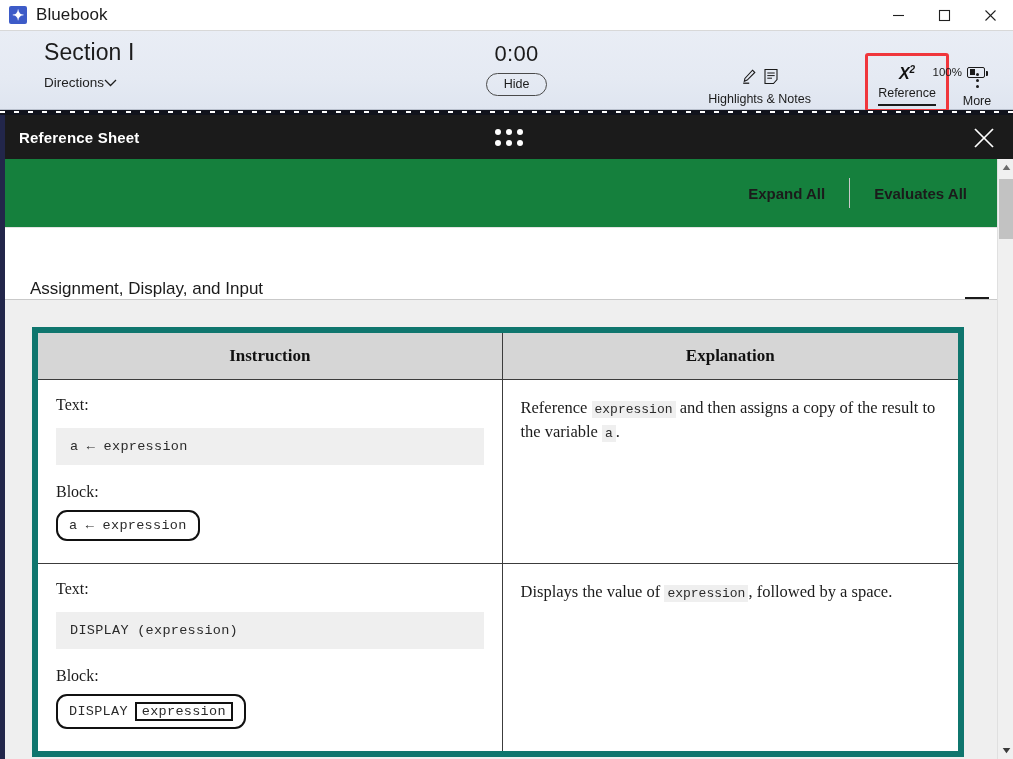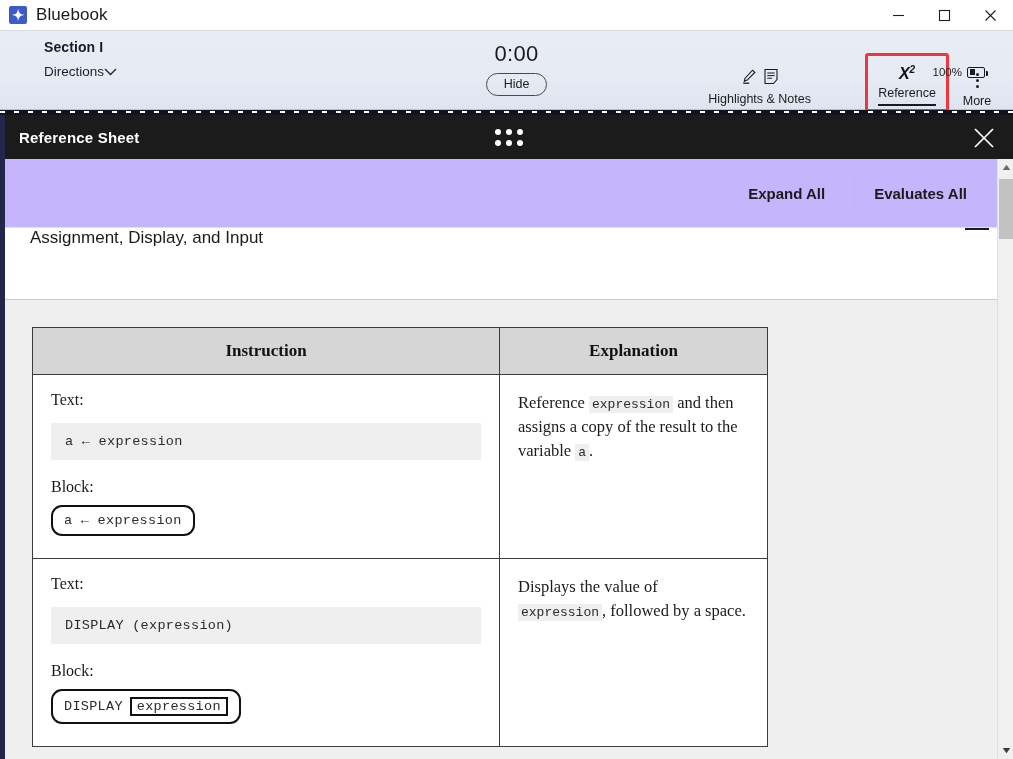--- a/index.html
+++ b/index.html
@@ -32,21 +32,21 @@
   }
   .win-btn svg { display:block; }
 
   
   .examtop {
     position:absolute; left:0; top:31px; width:1013px; height:79px;
     background:linear-gradient(180deg,#e9edf5 0%, #e5eaf3 60%, #dfe5f0 100%);
     border-bottom:1px solid #b9c0cd;
   }
   .sec-wrap { position:absolute; left:44px; top:8px; }
-  .sec-title { font-size:14px; color:#1c1c1c; font-weight:700; letter-spacing:.1px; }
+  .sec-title { font-size:23px; color:#1c1c1c; font-weight:400; letter-spacing:.1px; }
   .directions {
     margin-top:9px; font-size:13.5px; color:#1f1f1f;
     display:flex; align-items:center; gap:0;
   }
   .chev { display:inline-block; }
 
   .timer-wrap { position:absolute; left:0; right:0; top:10px; text-align:center;padding-left:20px; }
   .timer { font-size:22px; color:#1b1b1b; letter-spacing:.3px; }
   .hide-btn {
     display:inline-block; margin-top:6px;
@@ -103,42 +103,42 @@
     position:absolute; left:0; right:0; top:0; bottom:0;
     display:flex; align-items:center; justify-content:center; pointer-events:none;
   }
   .drag-grid { display:grid; grid-template-columns:repeat(3,6px); grid-template-rows:repeat(2,6px); gap:5px; }
   .drag-grid i { width:6px; height:6px; border-radius:50%; background:#ffffff; display:block; }
   .ref-close { position:absolute; right:16px; top:10px; width:26px; height:26px; color:#fff; }
 
   .ref-body { position:relative; height:600px; background:#ffffff; }
 
   .ea-bar {
-    height:69px; background:#c4b5fd; border-bottom:1px solid #e3e3e3;
+    height:69px; background:#15803d; border-bottom:1px solid #e3e3e3;
     display:flex; align-items:center; justify-content:flex-end; padding-right:22px;
   }
   .ea-btn { font-size:15px; font-weight:700; color:#1b1b1b; padding:0 24px; }
   .ea-sep { width:1px; height:30px; background:#c9c9c9; }
 
   .accordion-head {
     height:72px; background:#ffffff; border-bottom:1px solid #c9c9c9;
-    display:flex; align-items:flex-start; justify-content:space-between;
+    display:flex; align-items:flex-end; justify-content:space-between;
     padding:0 24px 0 25px;
   }
   .accordion-title { font-size:17px; color:#1b1b1b; font-weight:400; }
   .minus { width:24px; height:2px; background:#1b1b1b; }
 
   .accordion-body {
     position:relative; height:459px; background:#efefef;
     overflow:hidden; padding:27px 26px 0 27px;
   }
 
   table.ref-table {
-    width:736px; border-collapse:collapse; background:#ffffff;
-    border:1px solid #0f766e;
+    width:932px; border-collapse:collapse; background:#ffffff;
+    border:6px solid #0f766e;
     font-family:"Liberation Serif", serif;
   }
   table.ref-table th {
     background:#d6d6d6; border:1px solid #3c3c3c;
     font-size:17px; font-weight:700; color:#111; padding:13px 6px;
     text-align:center; font-family:"Liberation Serif", serif;
   }
   table.ref-table td {
     border:1px solid #3c3c3c; vertical-align:top;
     padding:16px 18px 22px; background:#ffffff;

